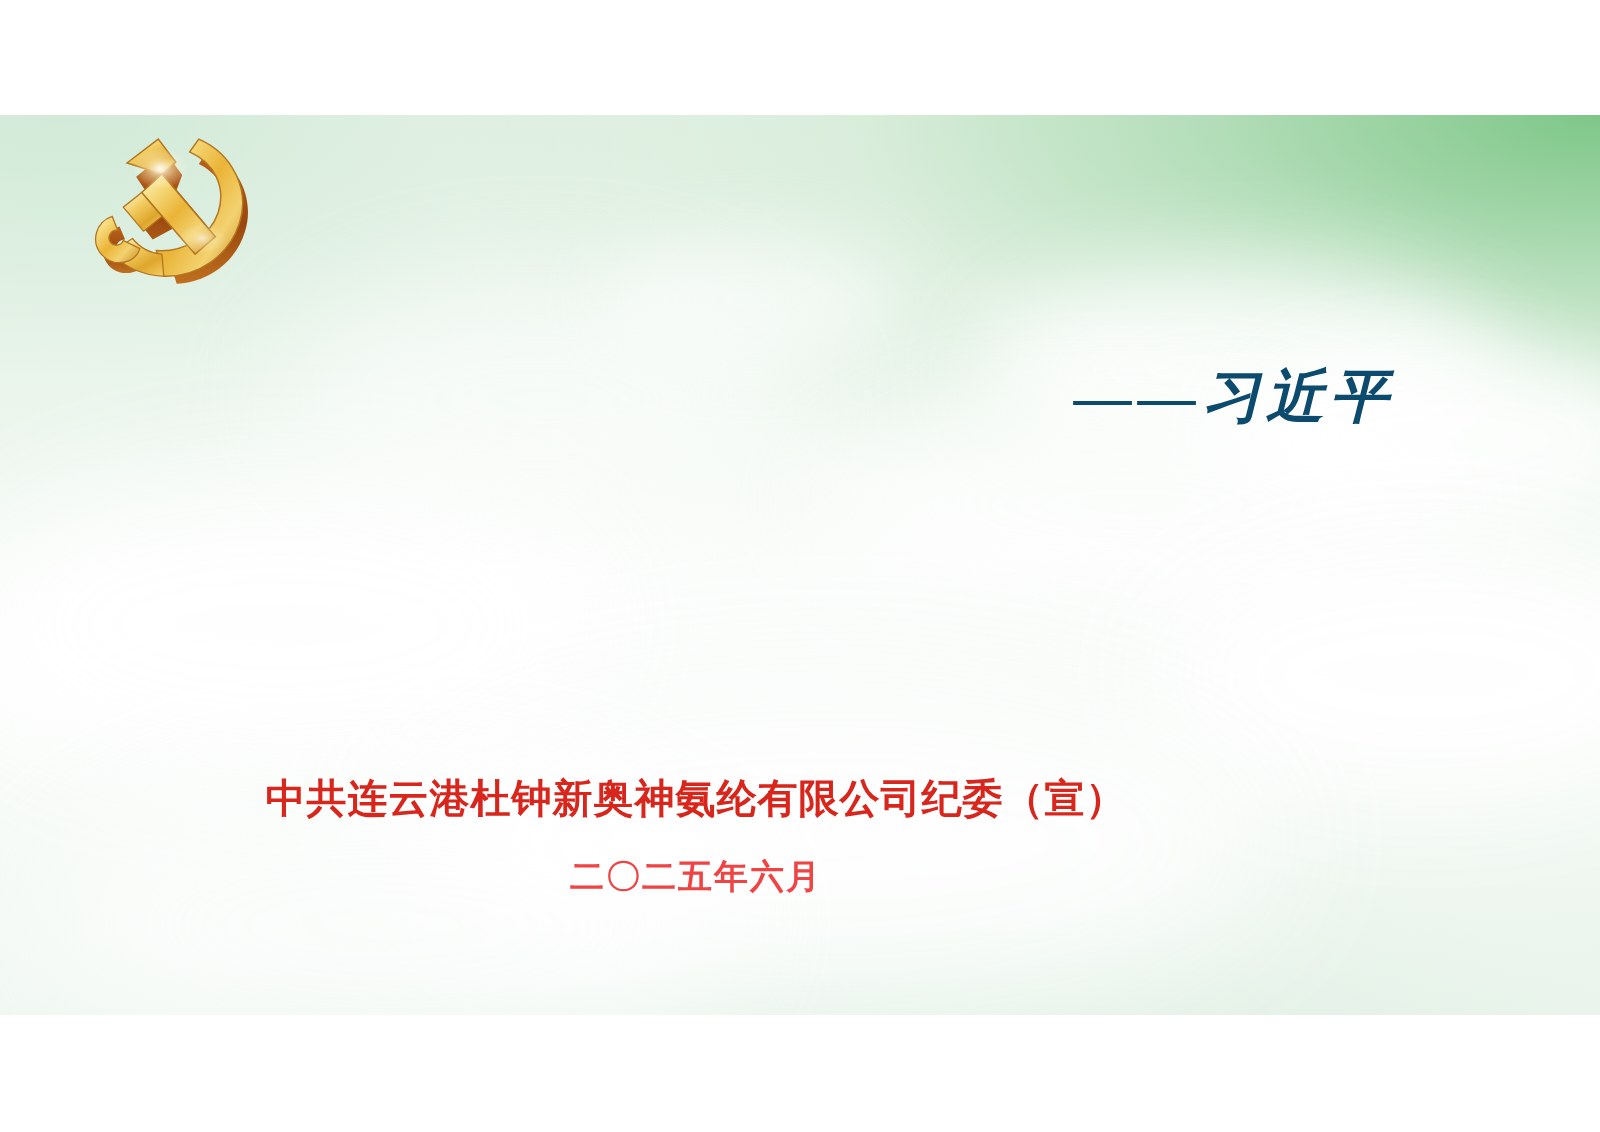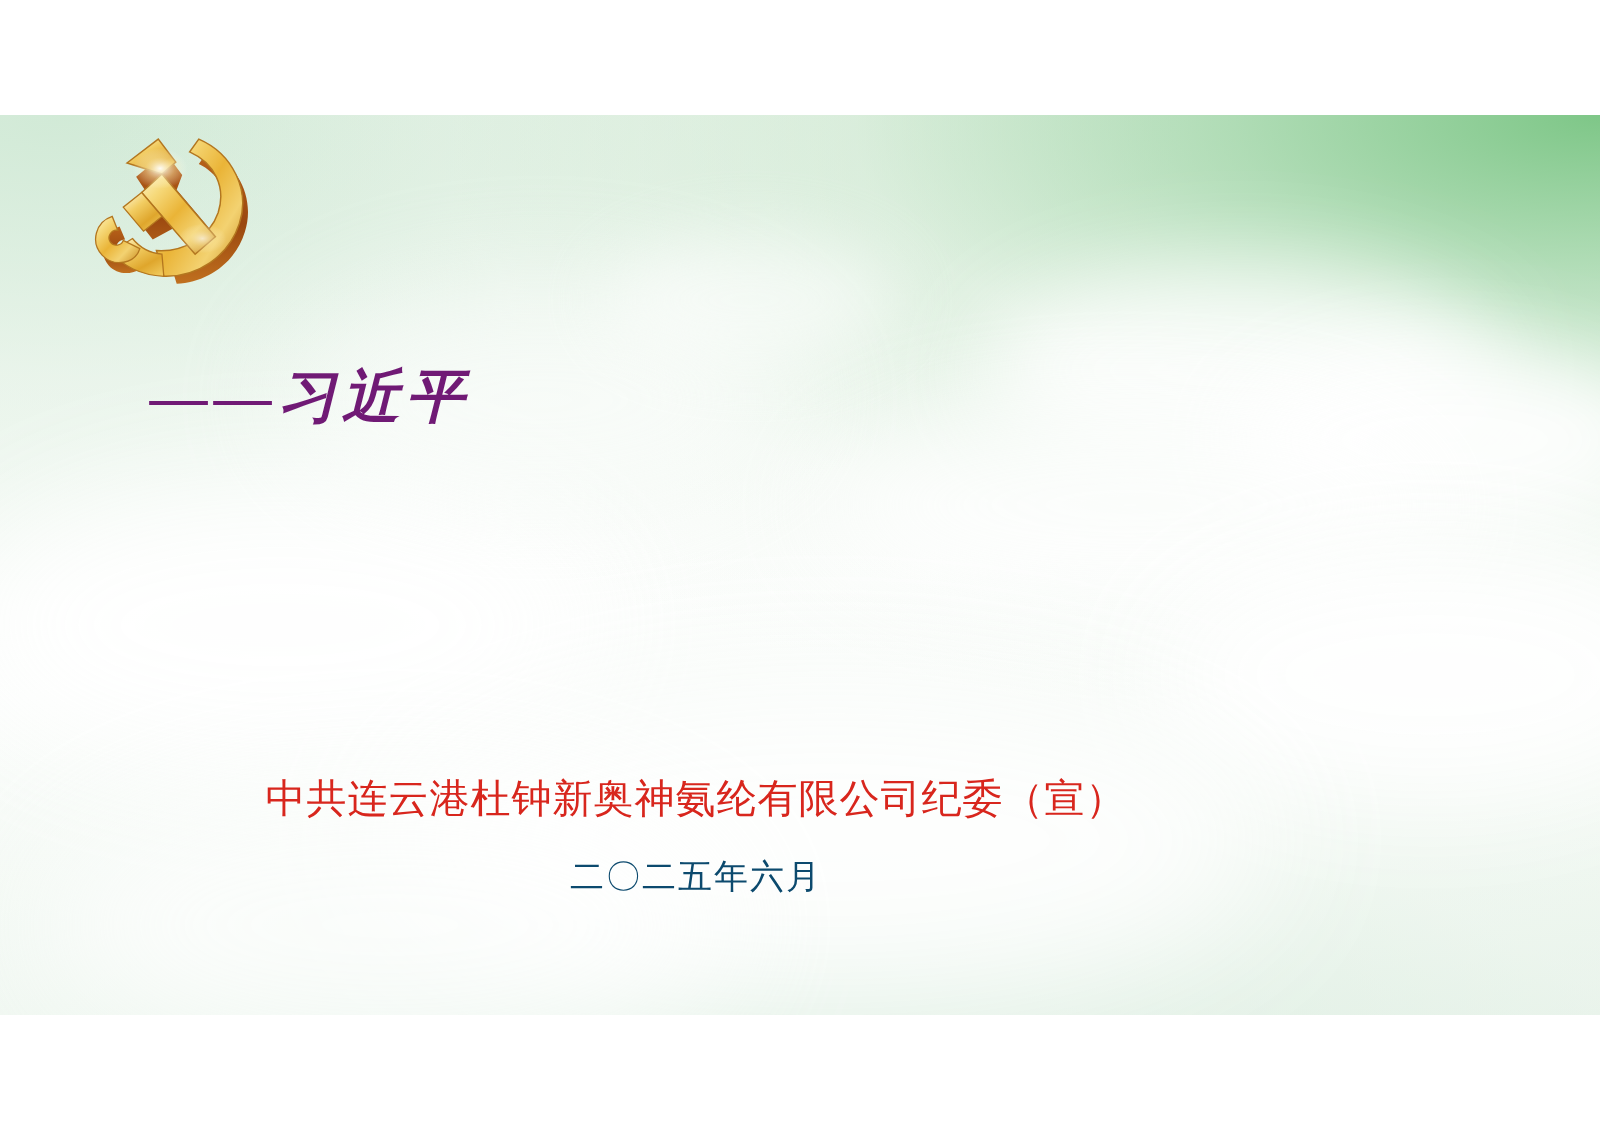--- a/index.html
+++ b/index.html
@@ -87,52 +87,53 @@
     font-style: italic;
     font-size: 62px;
     line-height: 78px;
     letter-spacing: 2px;
     white-space: nowrap;
     text-shadow: 0 1px 0 rgba(255,255,255,0.35);
   }
   .quote-line.l1 { text-indent: 120px; }
   .attribution {
     margin-top: 14px;
-    text-align: left;
+    text-align: right;
     padding-right: 26px;
-    color: #701a75;
+    color: #0c4a6e;
     font-family: "Liberation Serif", "DejaVu Serif", serif;
     font-weight: 700;
     font-style: italic;
     font-size: 58px;
     line-height: 70px;
     letter-spacing: 6px;
     white-space: nowrap;
   }
 
   
   .footer {
     position: absolute;
     left: 0;
     top: 770px;
     width: 1392px;
     text-align: center;
     z-index: 6;
+    font-weight: bold;
   }
   .footer .org {
     color: #d8261d;
     font-family: "Liberation Sans", "DejaVu Sans", sans-serif;
     font-size: 40px;
     line-height: 56px;
     letter-spacing: 1px;
     white-space: nowrap;
   }
   .footer .date {
     margin-top: 26px;
-    color: #0c4a6e;
+    color: #ef4444;
     font-family: "Liberation Sans", "DejaVu Sans", sans-serif;
     font-size: 34px;
     line-height: 48px;
     letter-spacing: 2px;
     white-space: nowrap;
   }
 </style>
 </head>
 <body>
 

